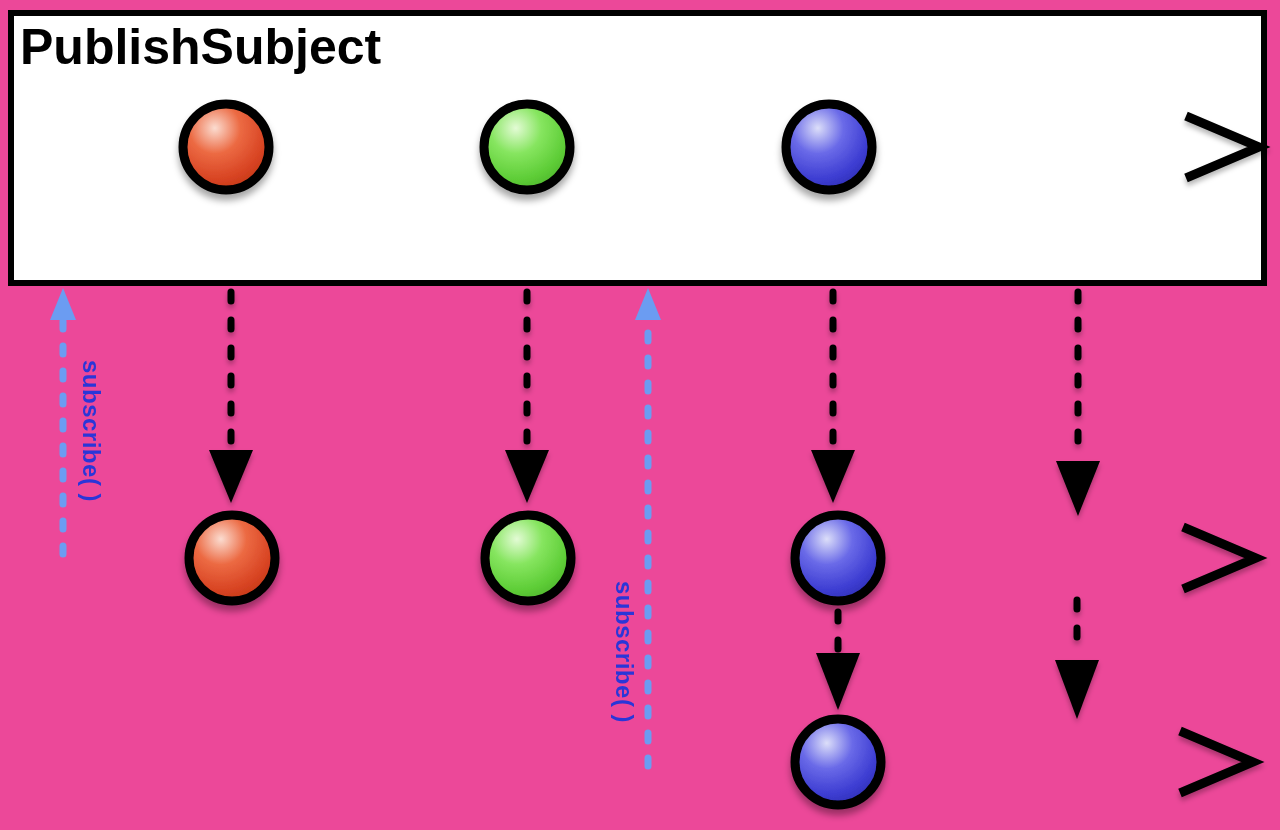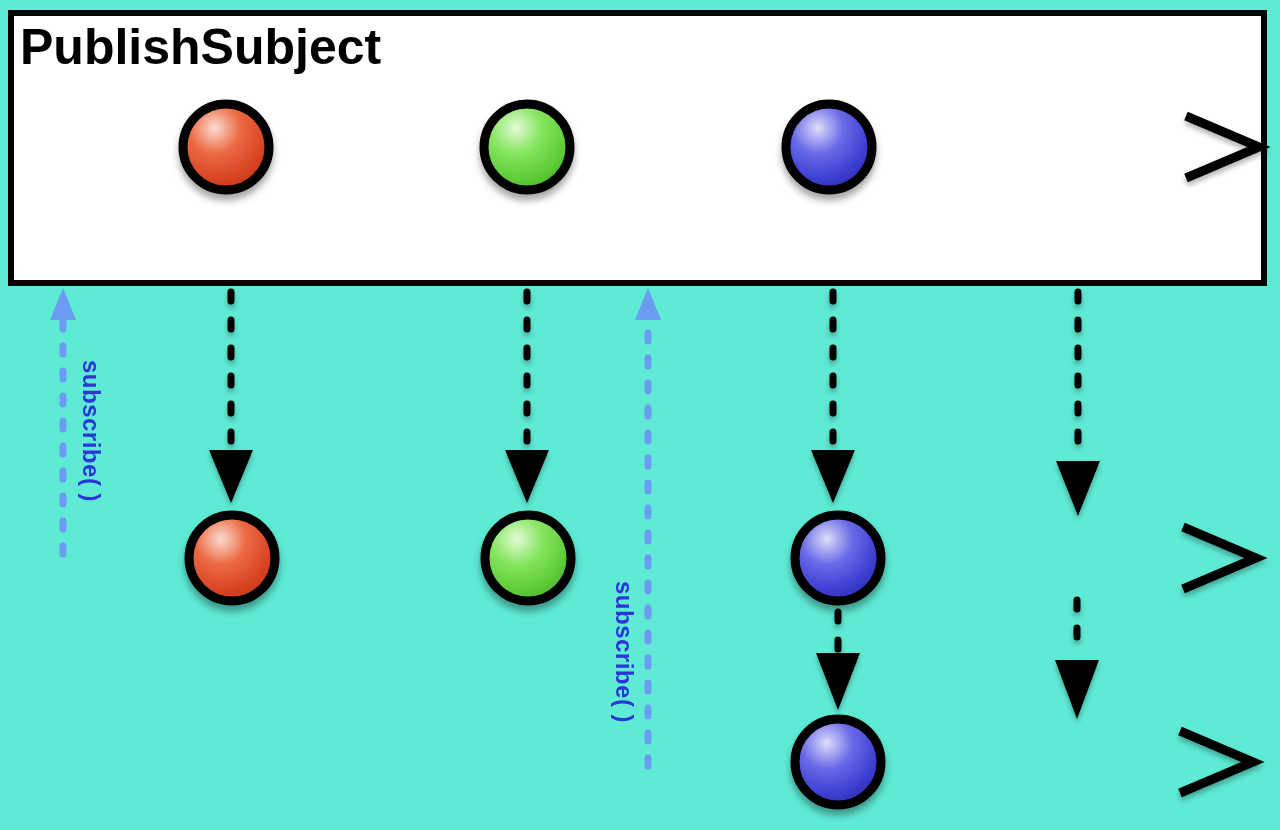--- a/index.html
+++ b/index.html
@@ -1,20 +1,20 @@
 <!DOCTYPE html>
 <html><head>
 <meta charset="utf-8">
 <style>
   html, body { margin: 0; padding: 0; background: #ffffff; }
   #stage {
     position: relative;
     width: 1280px;
     height: 830px;
-    background: #5eead4;
+    background: #ec4899;
     overflow: hidden;
     font-family: "Liberation Sans", "DejaVu Sans", sans-serif;
   }
   #stage svg { position: absolute; left: 0; top: 0; }
   .title-text {
     font-family: "Liberation Sans", "DejaVu Sans", sans-serif;
     font-weight: bold;
     font-size: 50px;
     fill: #000000;
   }

